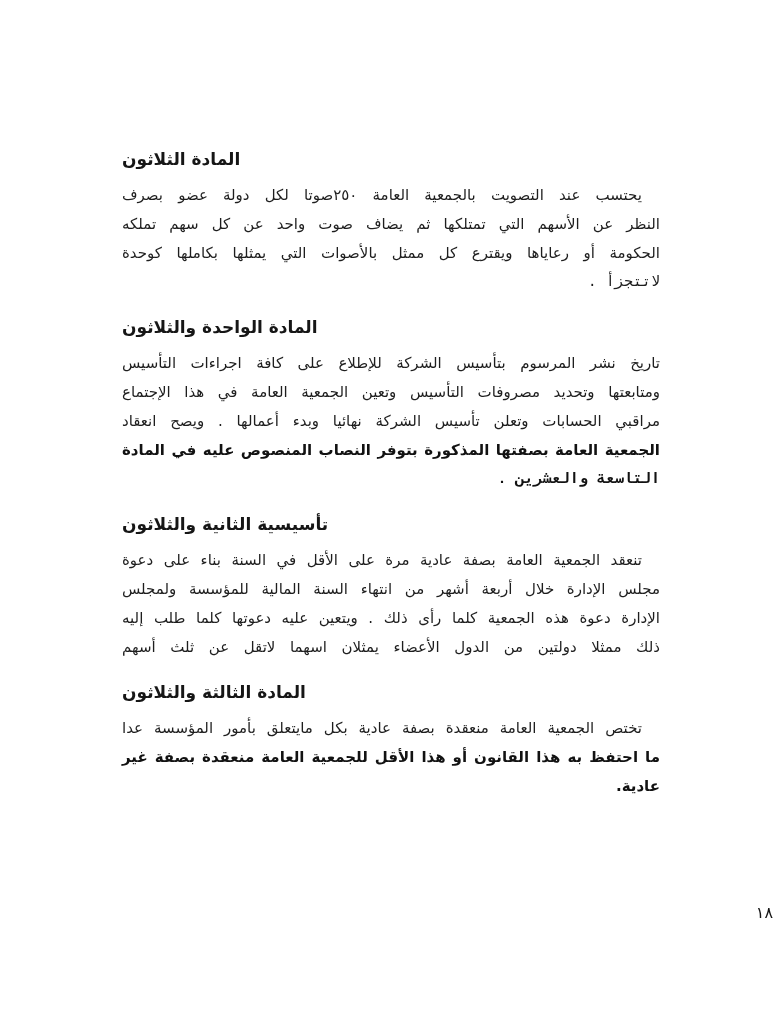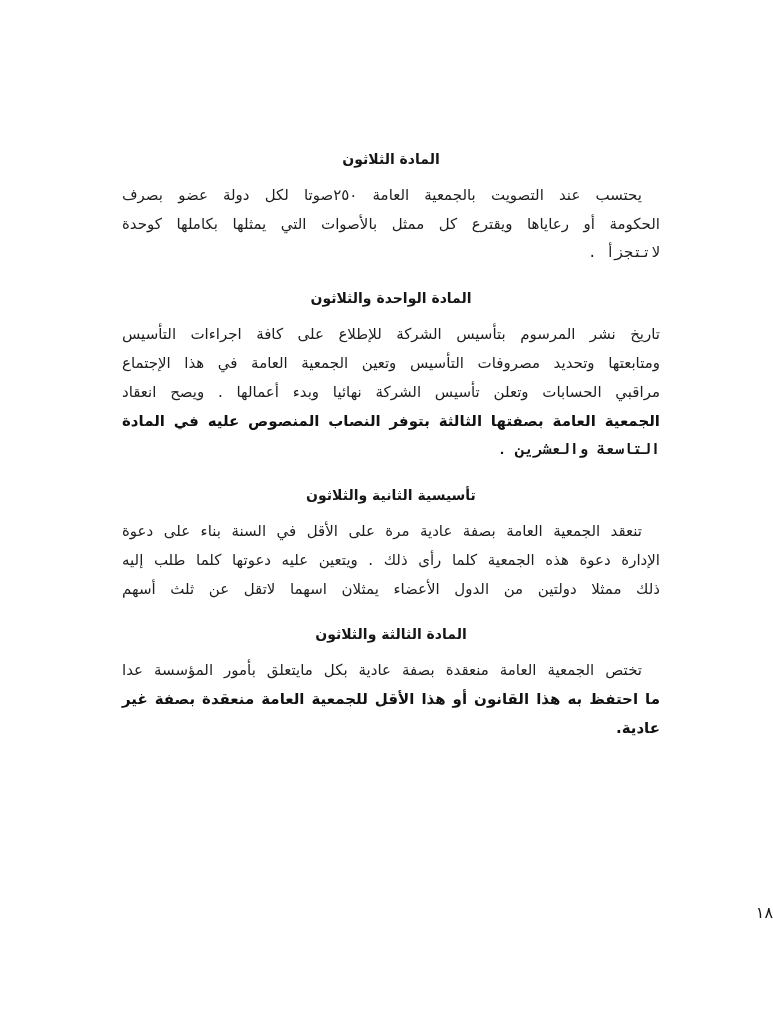--- a/index.html
+++ b/index.html
@@ -23,24 +23,24 @@
   .content {
     position: absolute;
     top: 146px;
     left: 122px;
     width: 538px;
     direction: rtl;
     unicode-bidi: embed;
   }
   .article-heading {
     margin: 0 0 8px 0;
-    font-size: 14px;
+    font-size: 17px;
     line-height: 27px;
     font-weight: bold;
-    text-align: center;
+    text-align: left;
     color: #161616;
   }
   .article-paragraph {
     margin: 8px 0 17px 0;
   }
   .para-line {
     font-size: 15px;
     line-height: 29px;
     text-align: justify;
     text-align-last: justify;
@@ -72,38 +72,40 @@
 </head>
 <body>
 
 <div class="page">
   <div class="content">
 
   <section>
         <div class="article-heading">المادة الثلاثون</div>
         <div class="article-paragraph">
           <div class="para-line first">يحتسب عند التصويت بالجمعية العامة ٢٥٠صوتا لكل دولة عضو بصرف</div>
+          <div class="para-line">النظر عن الأسهم التي تمتلكها ثم يضاف صوت واحد عن كل سهم تملكه</div>
           <div class="para-line">الحكومة أو رعاياها ويقترع كل ممثل بالأصوات التي يمثلها بكاملها كوحدة</div>
           <div class="para-line last">لاتتجزأ .</div>
         </div>
       </section>
       <section>
         <div class="article-heading">المادة الواحدة والثلاثون</div>
         <div class="article-paragraph">
           <div class="para-line">تاريخ نشر المرسوم بتأسيس الشركة للإطلاع على كافة اجراءات التأسيس</div>
           <div class="para-line">ومتابعتها وتحديد مصروفات التأسيس وتعين الجمعية العامة في هذا الإجتماع</div>
           <div class="para-line">مراقبي الحسابات وتعلن تأسيس الشركة نهائيا وبدء أعمالها . ويصح انعقاد</div>
-          <div class="para-line bold">الجمعية العامة بصفتها الثالثة بتوفر النصاب المنصوص عليه في المادة</div>
+          <div class="para-line bold">الجمعية العامة بصفتها المذكورة بتوفر النصاب المنصوص عليه في المادة</div>
           <div class="para-line bold last">التاسعة والعشرين .</div>
         </div>
       </section>
       <section>
         <div class="article-heading">تأسيسية الثانية والثلاثون</div>
         <div class="article-paragraph">
           <div class="para-line first">تنعقد الجمعية العامة بصفة عادية مرة على الأقل في السنة بناء على دعوة</div>
+          <div class="para-line">مجلس الإدارة خلال أربعة أشهر من انتهاء السنة المالية للمؤسسة ولمجلس</div>
           <div class="para-line">الإدارة دعوة هذه الجمعية كلما رأى ذلك . ويتعين عليه دعوتها كلما طلب إليه</div>
           <div class="para-line">ذلك ممثلا دولتين من الدول الأعضاء يمثلان اسهما لاتقل عن ثلث أسهم</div>
         </div>
       </section>
       <section>
         <div class="article-heading">المادة الثالثة والثلاثون</div>
         <div class="article-paragraph">
           <div class="para-line first">تختص الجمعية العامة منعقدة بصفة عادية بكل مايتعلق بأمور المؤسسة عدا</div>
           <div class="para-line bold">ما احتفظ به هذا القانون أو هذا الأقل للجمعية العامة منعقدة بصفة غير عادية.</div>
         </div>

